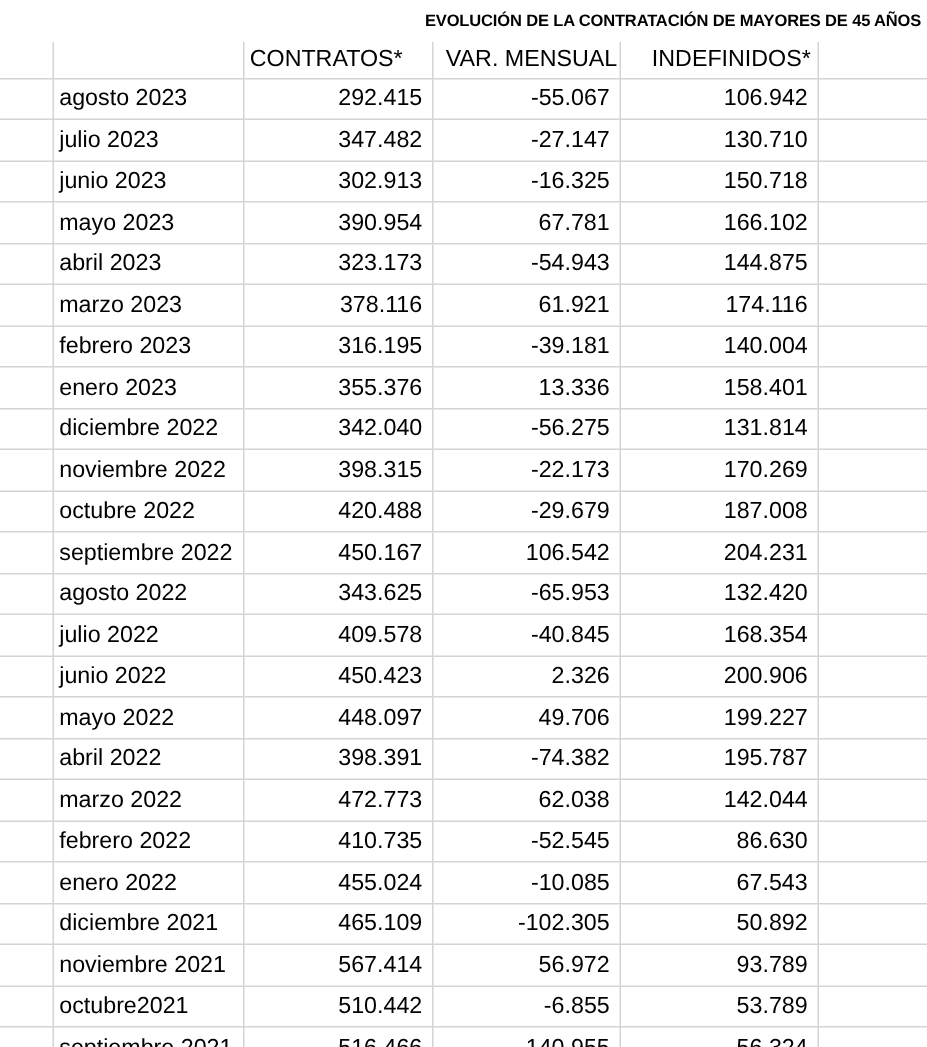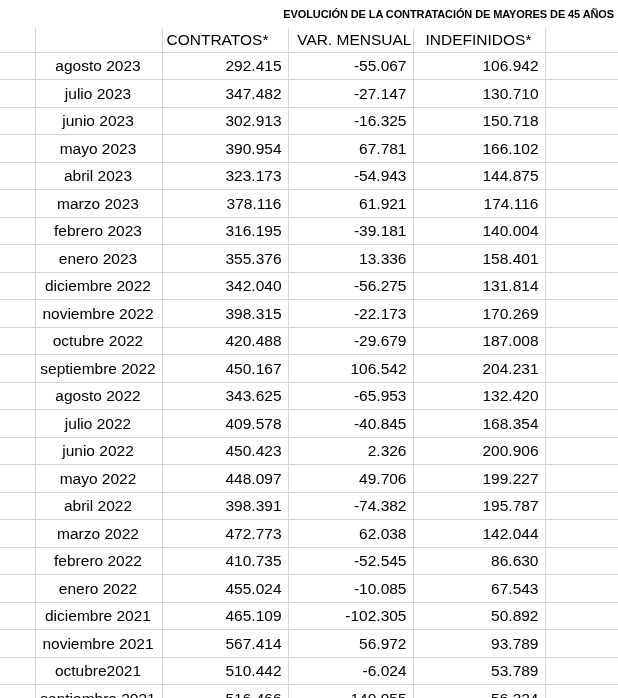--- a/index.html
+++ b/index.html
@@ -69,37 +69,37 @@
   tr.data-row td { height: 27.5px; }
 
   td.col-a {
     border-right: 1px solid #d4d4d4;
   }
   td.col-f {
     border-right: none;
   }
 
   td.label {
-    text-align: center;
+    text-align: left;
     padding-right: 5px;
   }
   td.num {
     text-align: right;
     padding-right: 6px;
   }
   td.head-contratos {
     text-align: left;
     padding-right: 6px;
   }
   td.head-var {
     text-align: right;
     padding: 0 1px;
   }
   td.head-indef {
-    text-align: center;
+    text-align: right;
     padding-left: 3px;
   }
 </style>
 </head>
 <body>
 
 <div class="sheet">
   <table class="grid">
     <colgroup>
       <col class="c-a">
@@ -295,21 +295,21 @@
           <td class="label">noviembre 2021</td>
           <td class="num">567.414</td>
           <td class="num">56.972</td>
           <td class="num">93.789</td>
           <td class="col-f"></td>
         </tr>
         <tr class="data-row">
           <td class="col-a"></td>
           <td class="label">octubre2021</td>
           <td class="num">510.442</td>
-          <td class="num">-6.024</td>
+          <td class="num">-6.855</td>
           <td class="num">53.789</td>
           <td class="col-f"></td>
         </tr>
         <tr class="data-row">
           <td class="col-a"></td>
           <td class="label">septiembre 2021</td>
           <td class="num">516.466</td>
           <td class="num">140.955</td>
           <td class="num">56.324</td>
           <td class="col-f"></td>

